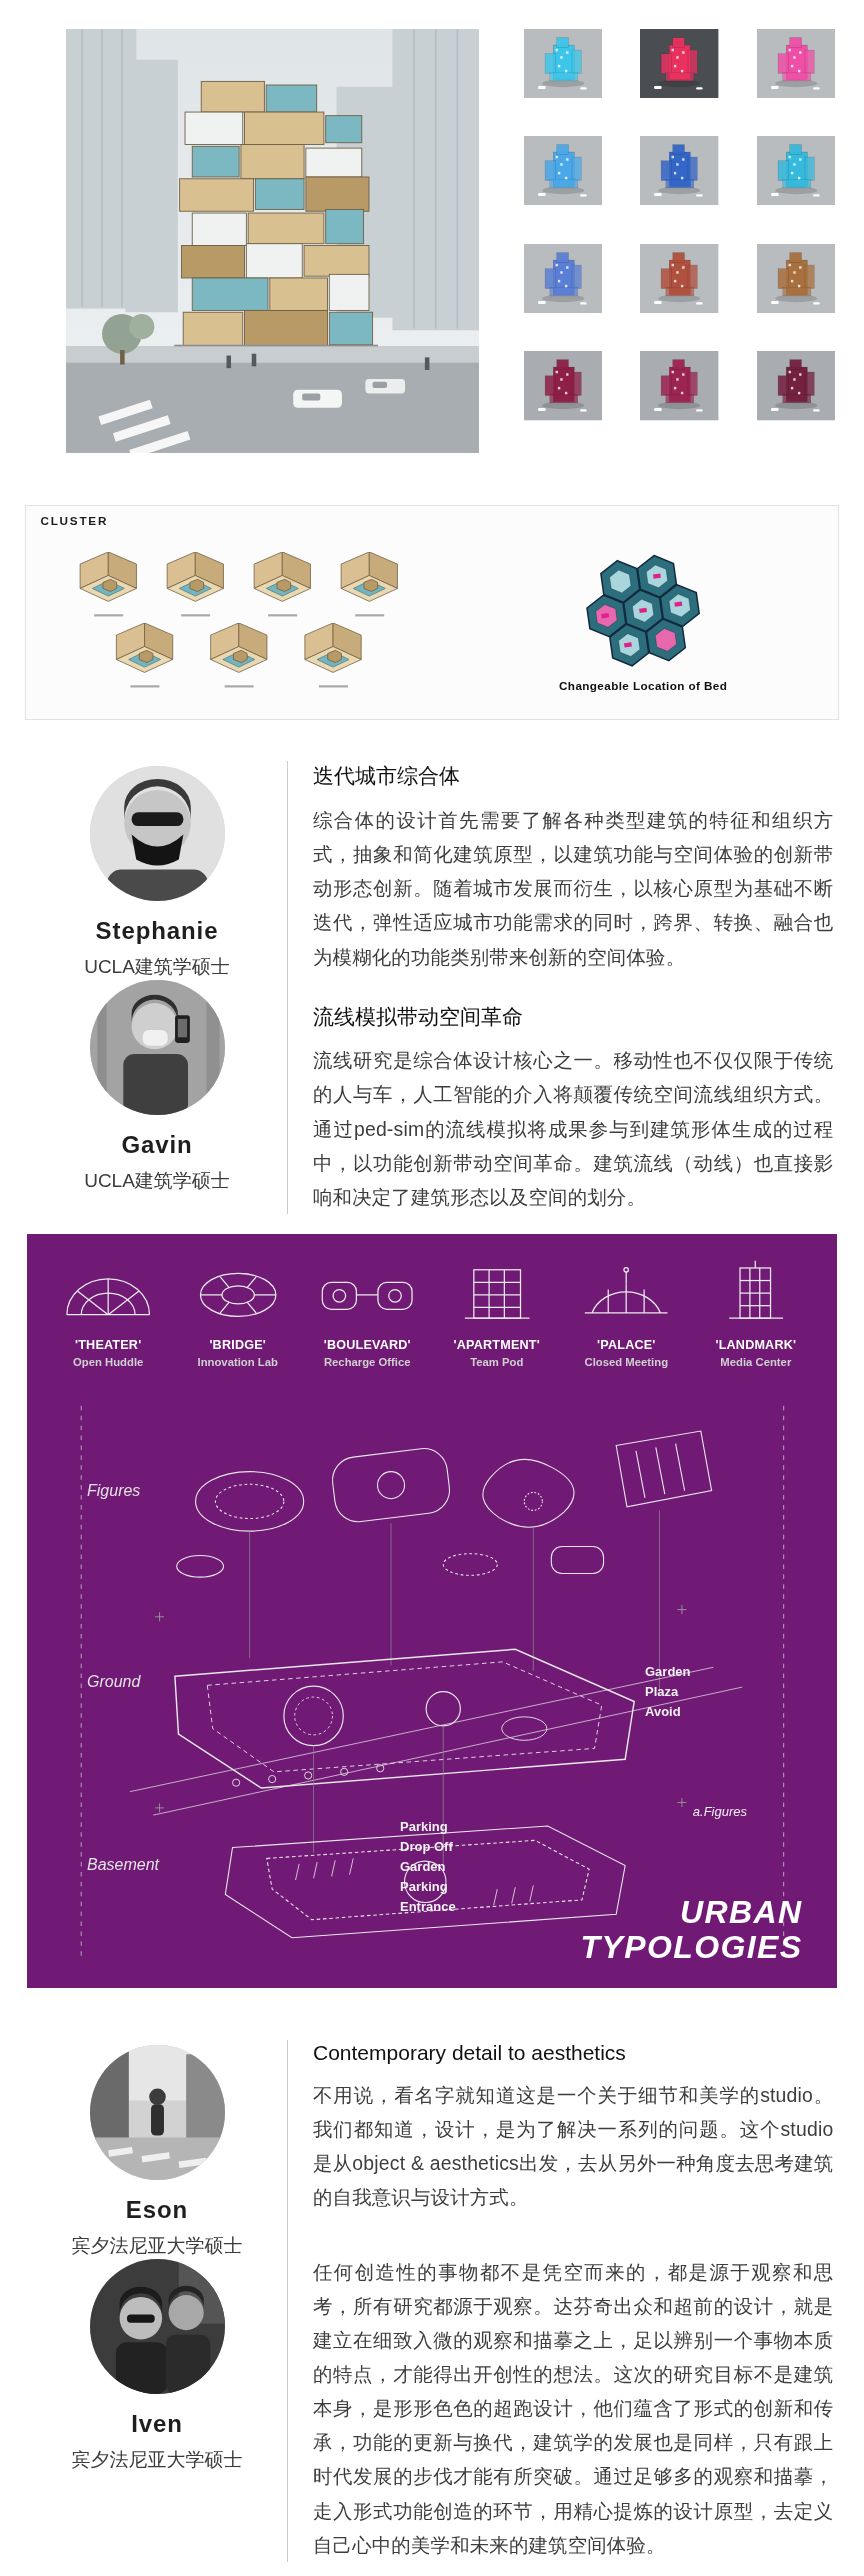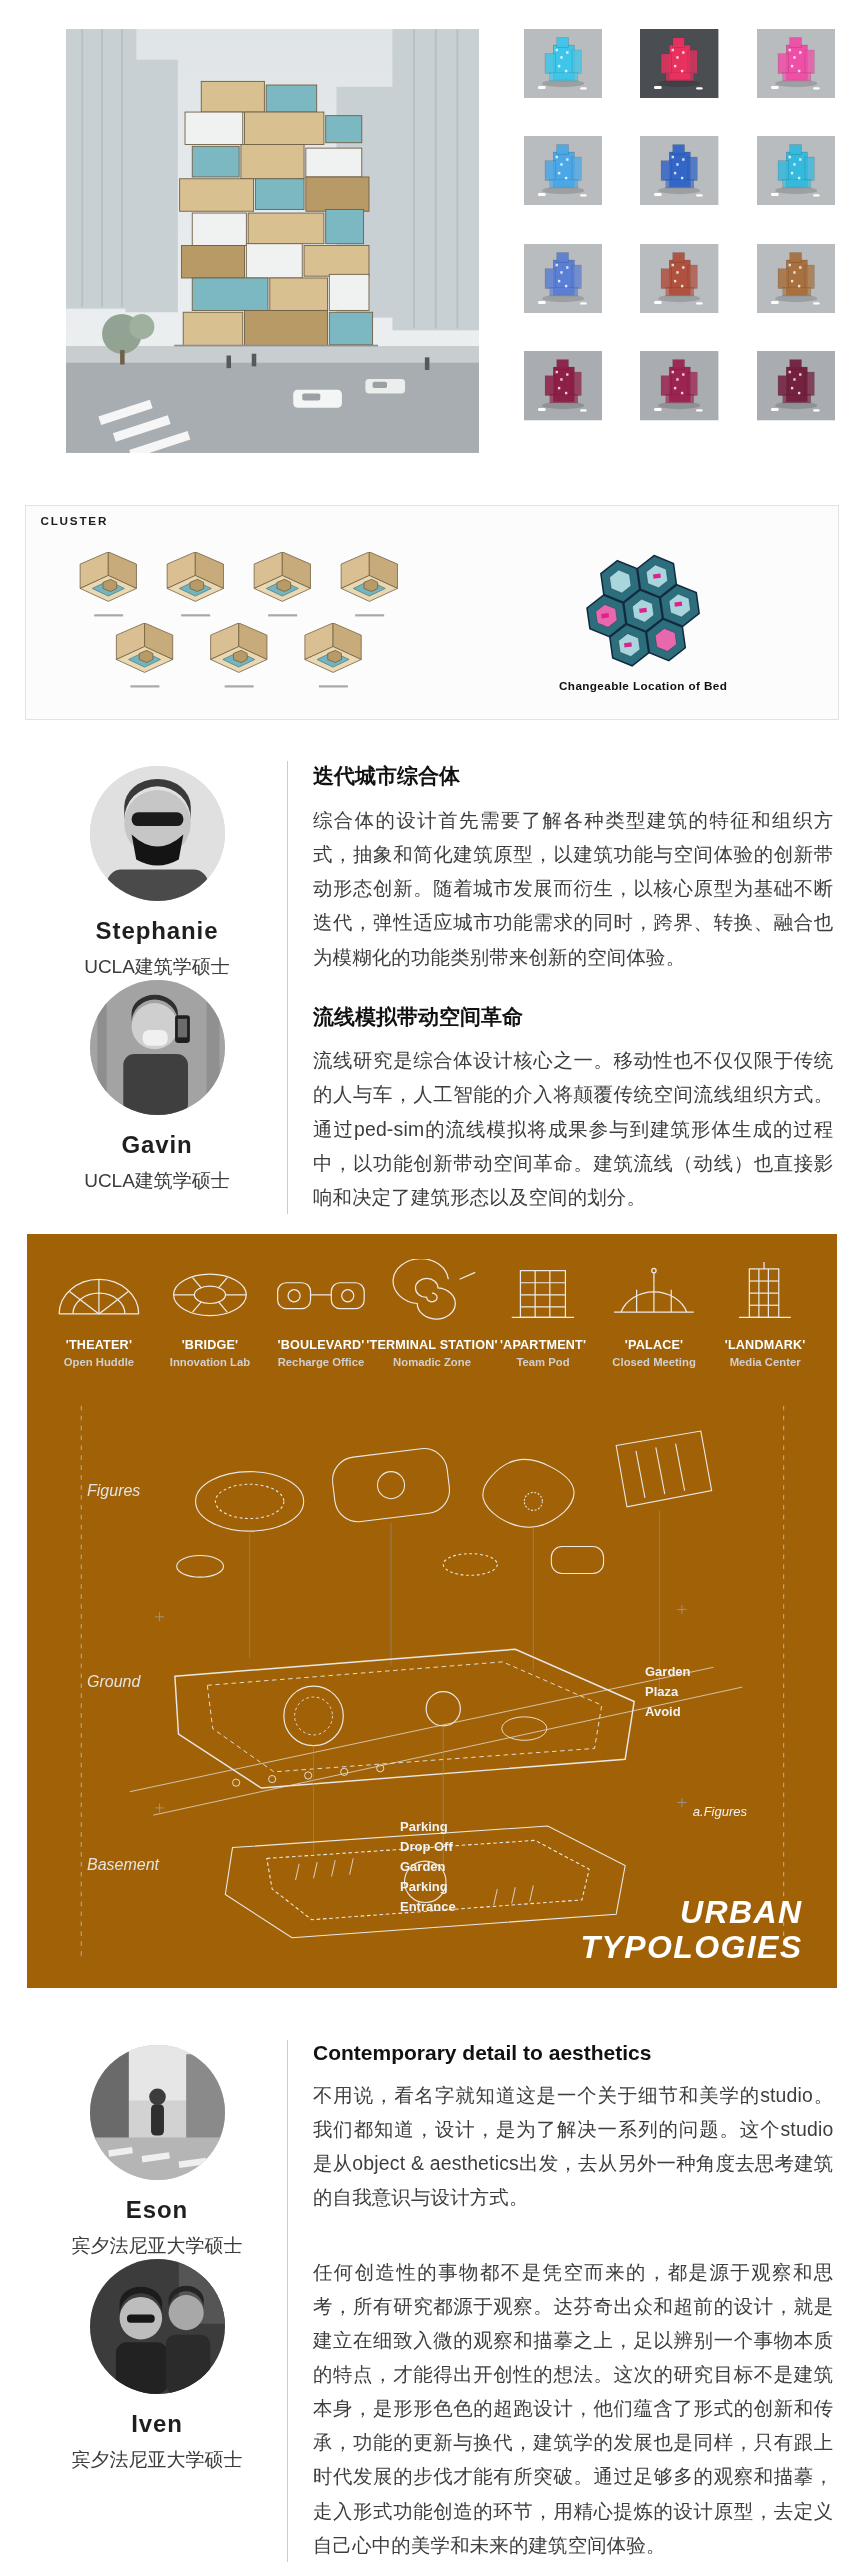--- a/index.html
+++ b/index.html
@@ -51,30 +51,30 @@
     width: 260px; flex: none; display: flex; flex-direction: column;
     align-items: center; padding-top: 5.4px;
   }
   .member { display: flex; flex-direction: column; align-items: center; }
   .avatar { width: 135px; height: 135px; border-radius: 50%; overflow: hidden; background: #ddd; }
   .avatar svg { width: 100%; height: 100%; }
   .member-name { margin-top: 16px; font-size: 24px; font-weight: bold; color: #1f1f1f; letter-spacing: 0.9px; }
   .member-cred { margin-top: 9px; font-size: 19px; color: #3c3c3c; }
   .articles { flex: 1; min-width: 0; border-left: 0.9px solid #cccccc; padding: 1.8px 3.6px 0 25px; }
   .article + .article { margin-top: 29px; }
-  .article h3 { margin: 0 0 12.6px; font-size: 21px; font-weight: bold; color: #111111; }
+  .article h3 { margin: 0 0 12.6px; font-size: 21px; font-weight: normal; color: #111111; }
   .article p {
     margin: 0; font-size: 19.4px; line-height: 1.76; text-align: justify;
     color: #3d3d3d; letter-spacing: 0.2px;
   }
   .article p + p { margin-top: 40px; }
   .profiles.penn { margin-top: 52px; padding-bottom: 23.4px; }
 
   
-  .typ-panel { margin: 20px 27px 0; background: #a16207; padding: 25px 20px 16px; }
+  .typ-panel { margin: 20px 27px 0; background: #701a75; padding: 25px 20px 16px; }
   .typ-row { display: flex; justify-content: space-between; gap: 7.2px; }
   .typ-item { flex: 1; min-width: 0; display: flex; flex-direction: column; align-items: center; }
   .typ-thumb { width: 100%; height: 70px; }
   .typ-thumb svg { width: 100%; height: 100%; stroke: #ececec; fill: none; stroke-width: 1.4; }
   .typ-title { margin-top: 9px; font-size: 12.6px; font-weight: bold; color: #ffffff; white-space: nowrap; letter-spacing: 0.2px; }
   .typ-sub { margin-top: 3.6px; font-size: 11.3px; font-weight: bold; color: #cfcfcf; white-space: nowrap; }
   .typ-diagram { position: relative; margin-top: 27px; height: 577px; }
   .typ-diagram > svg { position: absolute; inset: 0; width: 100%; height: 100%; }
   .lvl { position: absolute; font-style: italic; font-size: 16px; color: #e3e3e3; }
   .lvl-figures { left: 40px; top: 87px; }
@@ -618,30 +618,20 @@
             <circle cx="29" cy="41" r="7"></circle>
             <circle cx="91" cy="41" r="7"></circle>
           </svg>
       </div>
       <div class="typ-title">'BOULEVARD'</div>
       <div class="typ-sub">Recharge Office</div>
     </div>
     <div class="typ-item">
       <div class="typ-thumb">
         <svg viewBox="0 0 120 78">
-            <path d="M60,38 a6,5 0 1 1 -6,5 a13,11 0 1 1 13,-11 a22,18 0 1 1 -24,18 a32,26 0 1 1 36,-28"></path>
-            <line x1="92" y1="22" x2="110" y2="14"></line>
-          </svg>
-      </div>
-      <div class="typ-title">'TERMINAL STATION'</div>
-      <div class="typ-sub">Nomadic Zone</div>
-    </div>
-    <div class="typ-item">
-      <div class="typ-thumb">
-        <svg viewBox="0 0 120 78">
             <rect x="34" y="12" width="52" height="54"></rect>
             <line x1="51" y1="12" x2="51" y2="66"></line>
             <line x1="68" y1="12" x2="68" y2="66"></line>
             <line x1="34" y1="26" x2="86" y2="26"></line>
             <line x1="34" y1="40" x2="86" y2="40"></line>
             <line x1="34" y1="54" x2="86" y2="54"></line>
             <line x1="24" y1="66" x2="96" y2="66"></line>
           </svg>
       </div>
       <div class="typ-title">'APARTMENT'</div>

